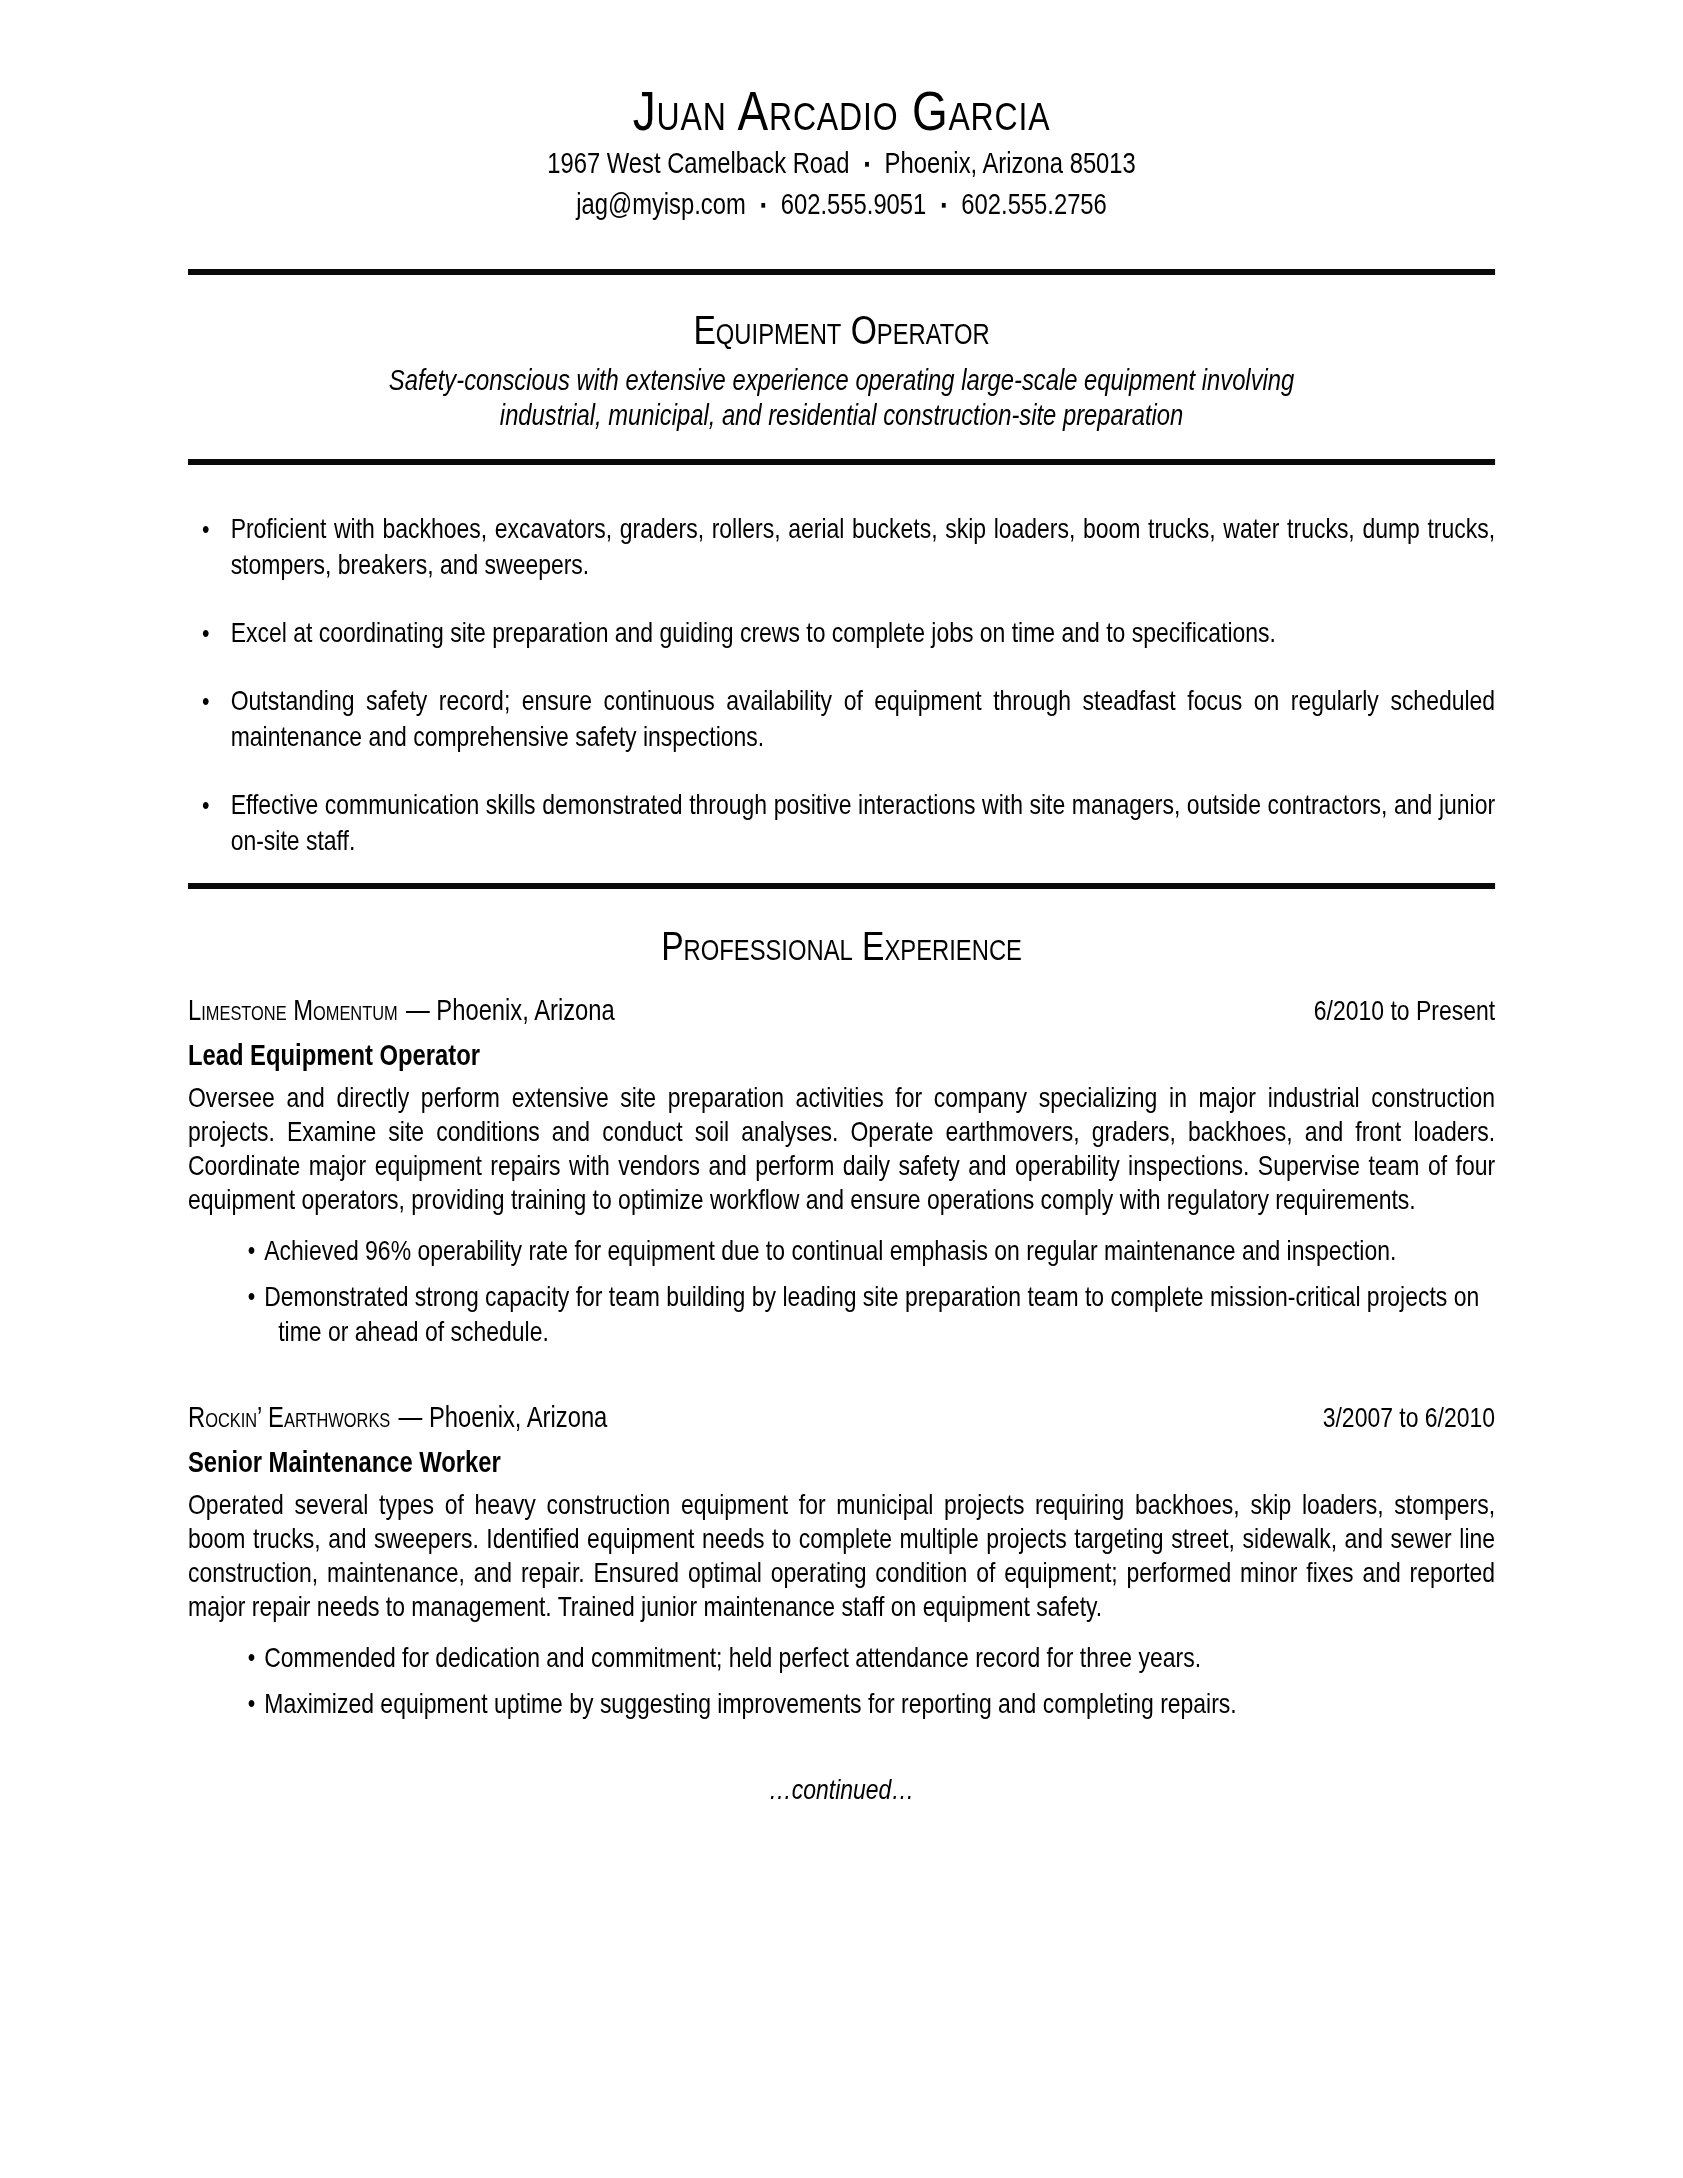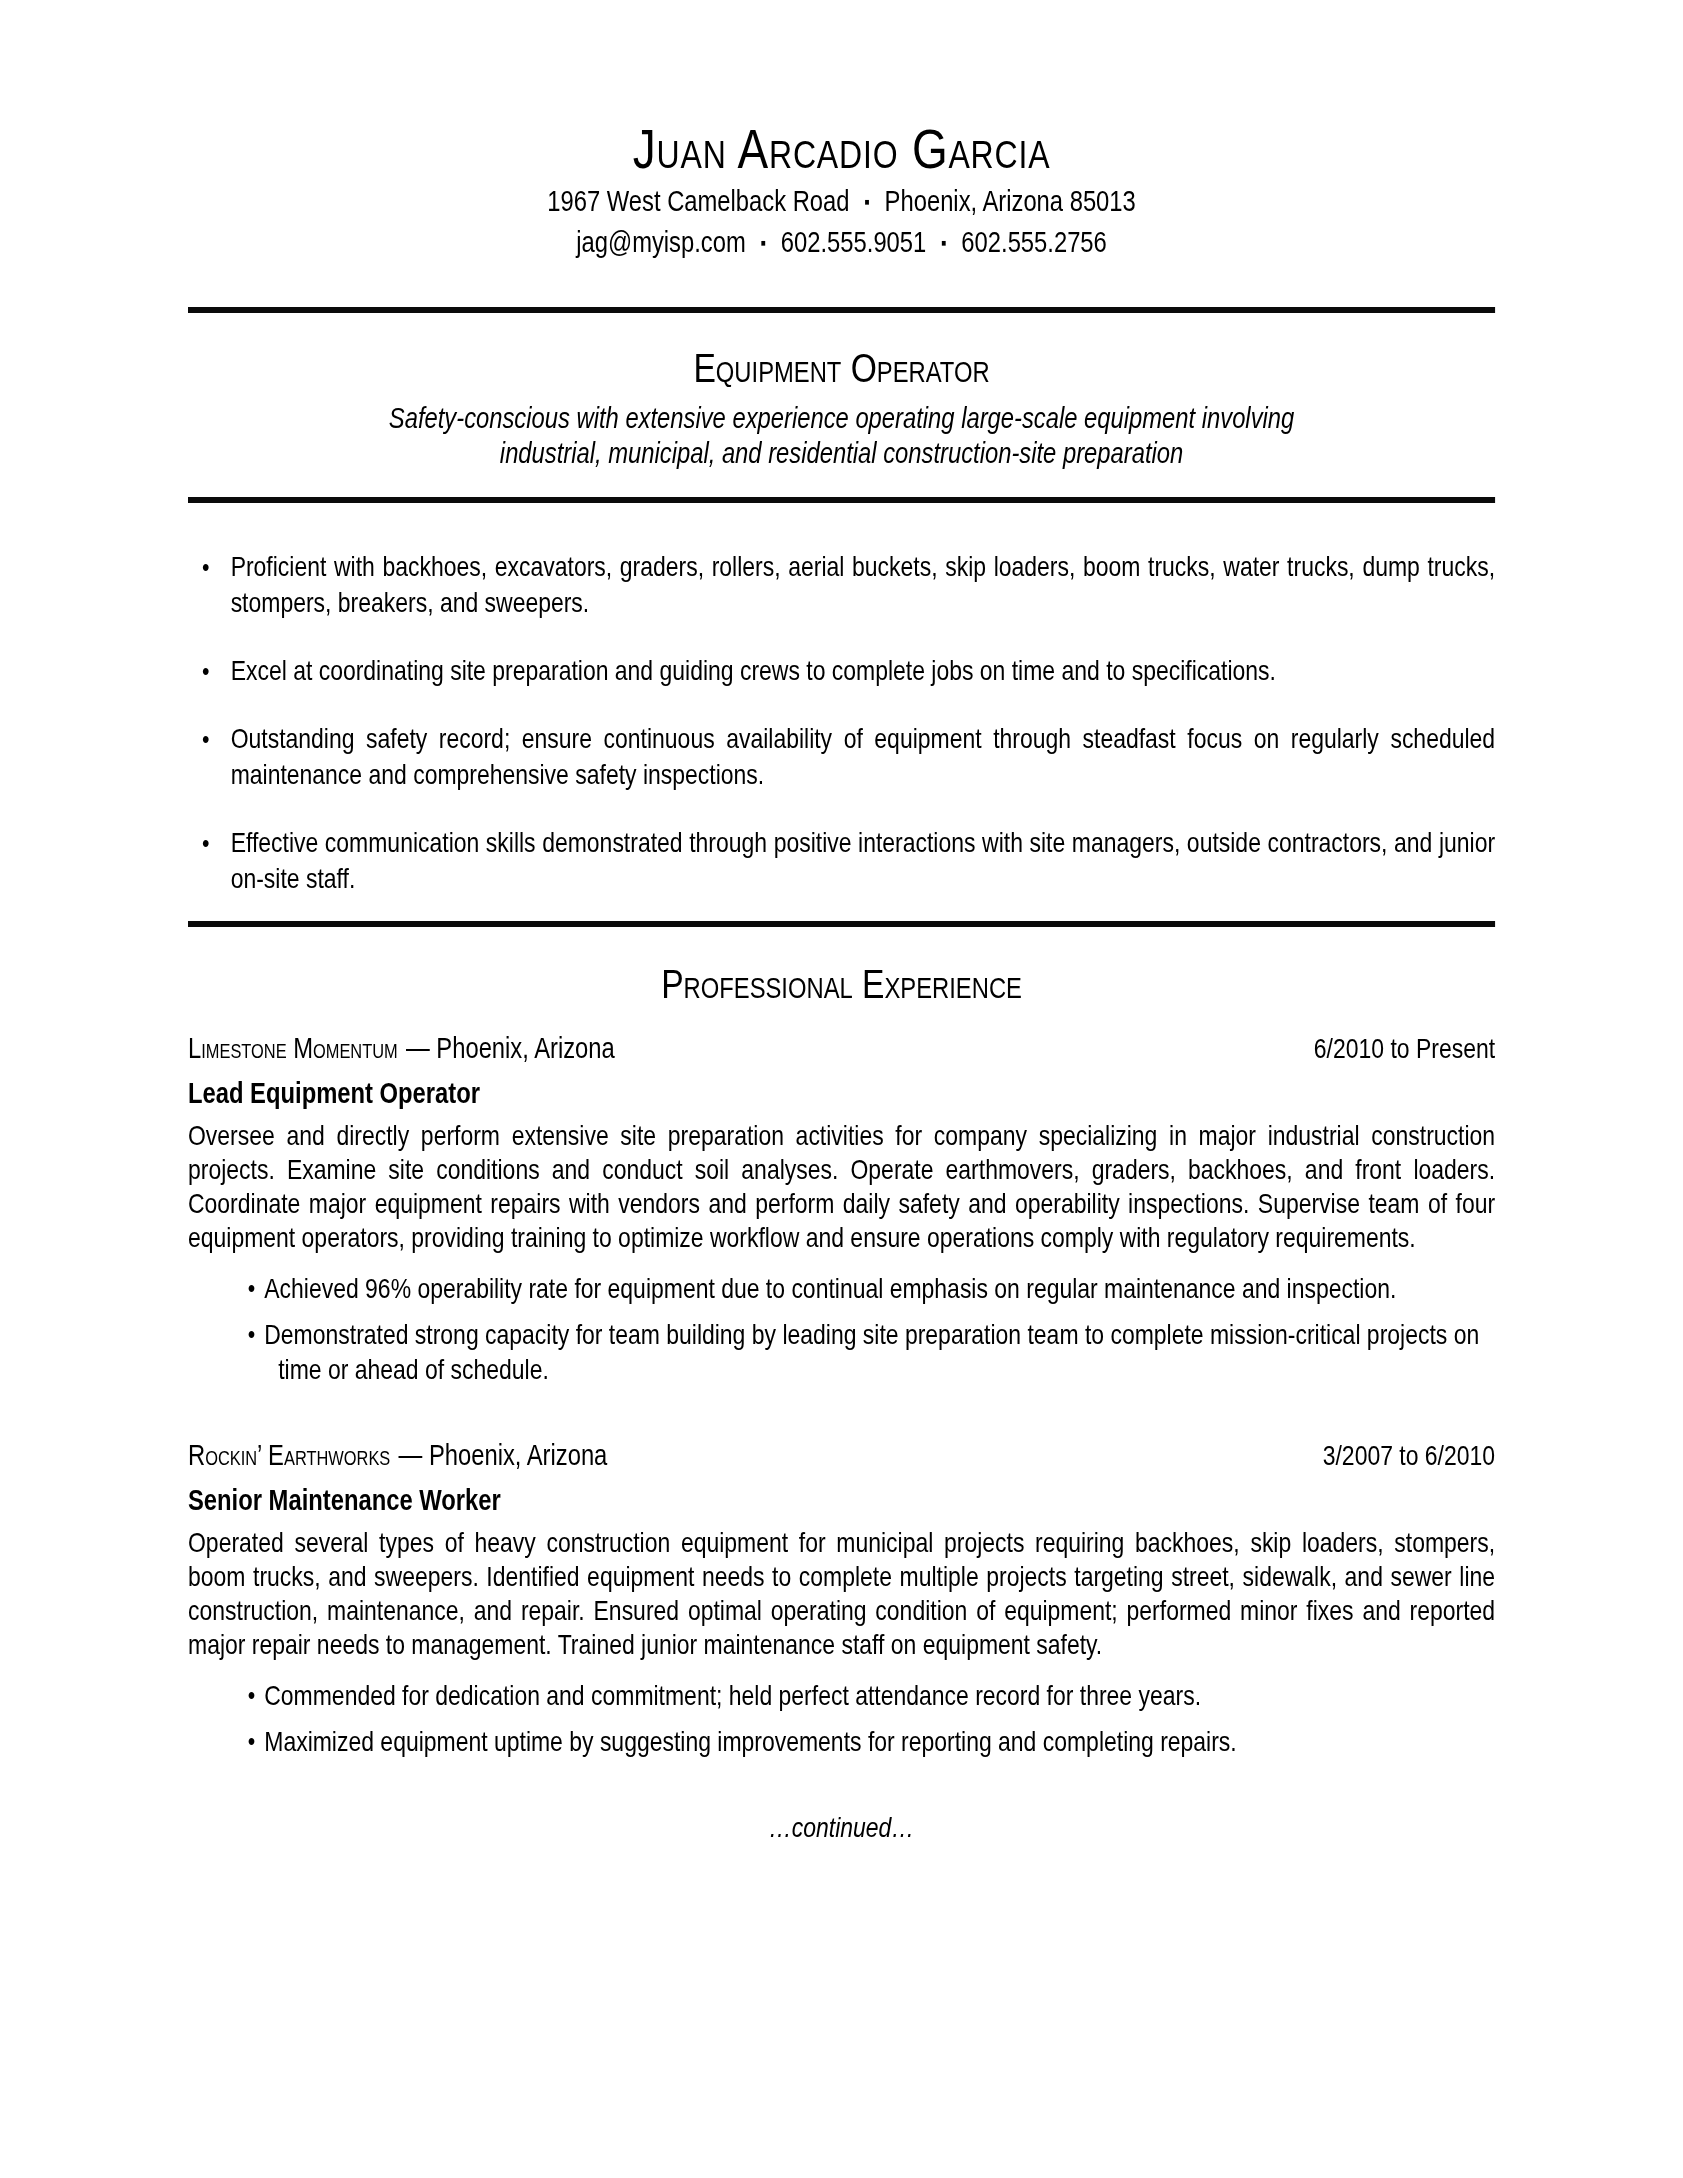--- a/index.html
+++ b/index.html
@@ -5,21 +5,21 @@
   * { margin: 0; padding: 0; box-sizing: border-box; }
   html, body { background: #ffffff; }
   body {
     width: 1683px; height: 2178px;
     font-family: "Liberation Sans", "DejaVu Sans", sans-serif;
     color: #000000;
     overflow: hidden;
   }
   .page {
     width: 1683px; height: 2178px;
-    padding: 118px 0 0 188px;
+    padding: 80px 0 0 188px;
     overflow: hidden;
     background: #ffffff;
   }
   
   .squeeze {
     width: 1594px;
     transform: scaleX(0.82);
     transform-origin: top left;
   }
   .center { text-align: center; }

